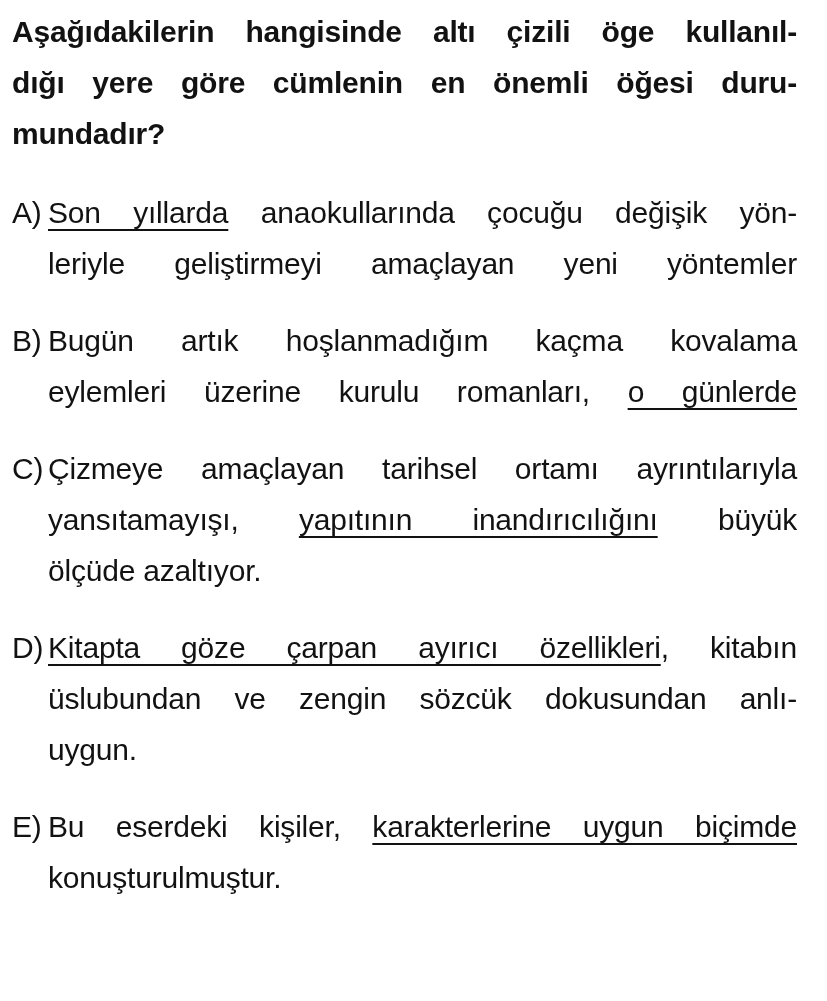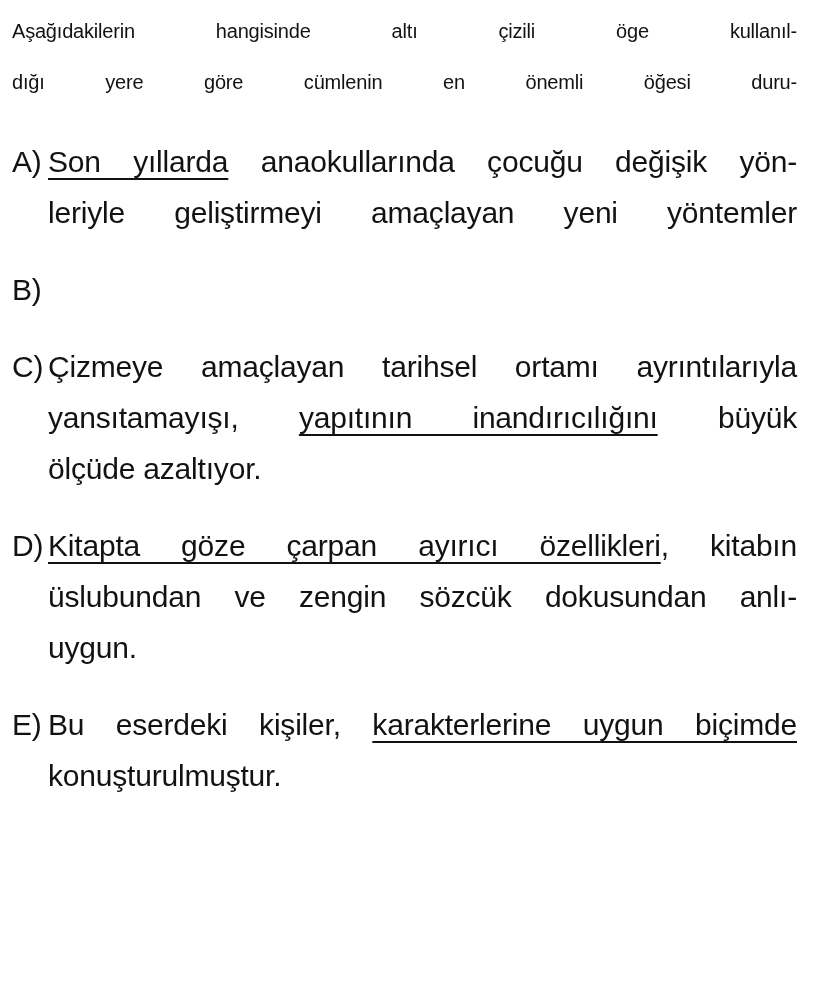--- a/index.html
+++ b/index.html
@@ -4,22 +4,22 @@
 <style>
   html, body { margin: 0; padding: 0; }
   body {
     width: 827px; height: 1001px;
     background: #ffffff; color: #121212;
     font-family: "Liberation Sans", "DejaVu Sans", sans-serif;
     overflow: hidden;
   }
   .page { padding: 6px 30px 0 12px; }
   .question {
-    font-weight: normal;
-    font-size: 20px;
+    font-weight: bold;
+    font-size: 30px;
     line-height: 51px;
     letter-spacing: -0.2px;
     margin-bottom: 28px;
   }
   .line { text-align: justify; }
   .line.fill { text-align-last: justify; }
   .option {
     display: flex;
     font-size: 30px;
     line-height: 51px;
@@ -37,33 +37,36 @@
   }
 </style>
 </head>
 <body>
 
 <div class="page">
 
   <div class="question">
     <div class="line fill">Aşağıdakilerin hangisinde altı çizili öge kullanıl-</div>
     <div class="line fill">dığı yere göre cümlenin en önemli öğesi duru-</div>
+    <div class="line">mundadır?</div>
   </div>
 
   <div class="option">
     <div class="letter">A)</div>
     <div class="otext">
       <div class="line fill"><span class="u">Son yıllarda</span><span> anaokullarında çocuğu değişik yön-</span></div>
       <div class="line fill"><span>leriyle geliştirmeyi amaçlayan yeni yöntemler</span></div>
     </div>
   </div>
 
   <div class="option">
     <div class="letter">B)</div>
     <div class="otext">
+      <div class="line fill"><span>Bugün artık hoşlanmadığım kaçma kovalama</span></div>
+      <div class="line fill"><span>eylemleri üzerine kurulu romanları, </span><span class="u">o günlerde</span></div>
     </div>
   </div>
 
   <div class="option">
     <div class="letter">C)</div>
     <div class="otext">
       <div class="line fill"><span>Çizmeye amaçlayan tarihsel ortamı ayrıntılarıyla</span></div>
       <div class="line fill"><span>yansıtamayışı, </span><span class="u">yapıtının inandırıcılığını</span><span> büyük</span></div>
       <div class="line"><span>ölçüde azaltıyor.</span></div>
     </div>

